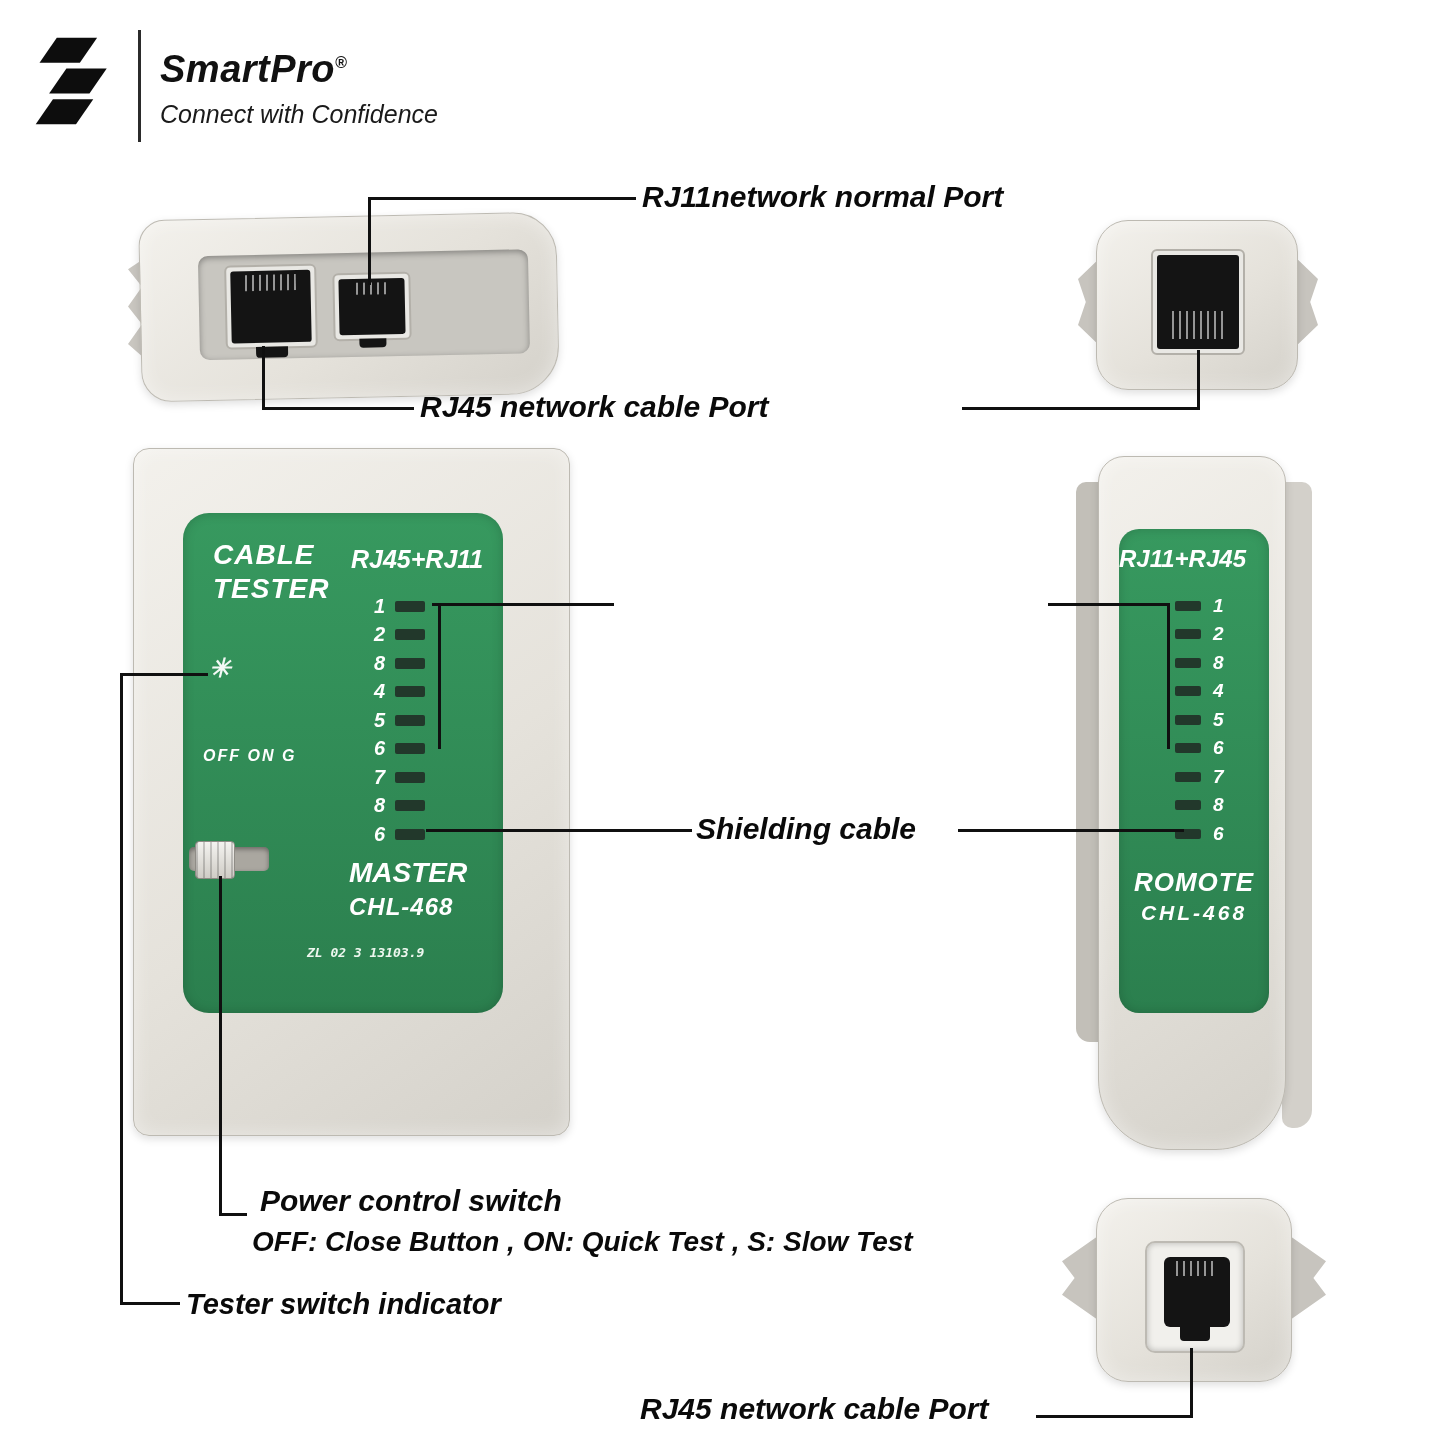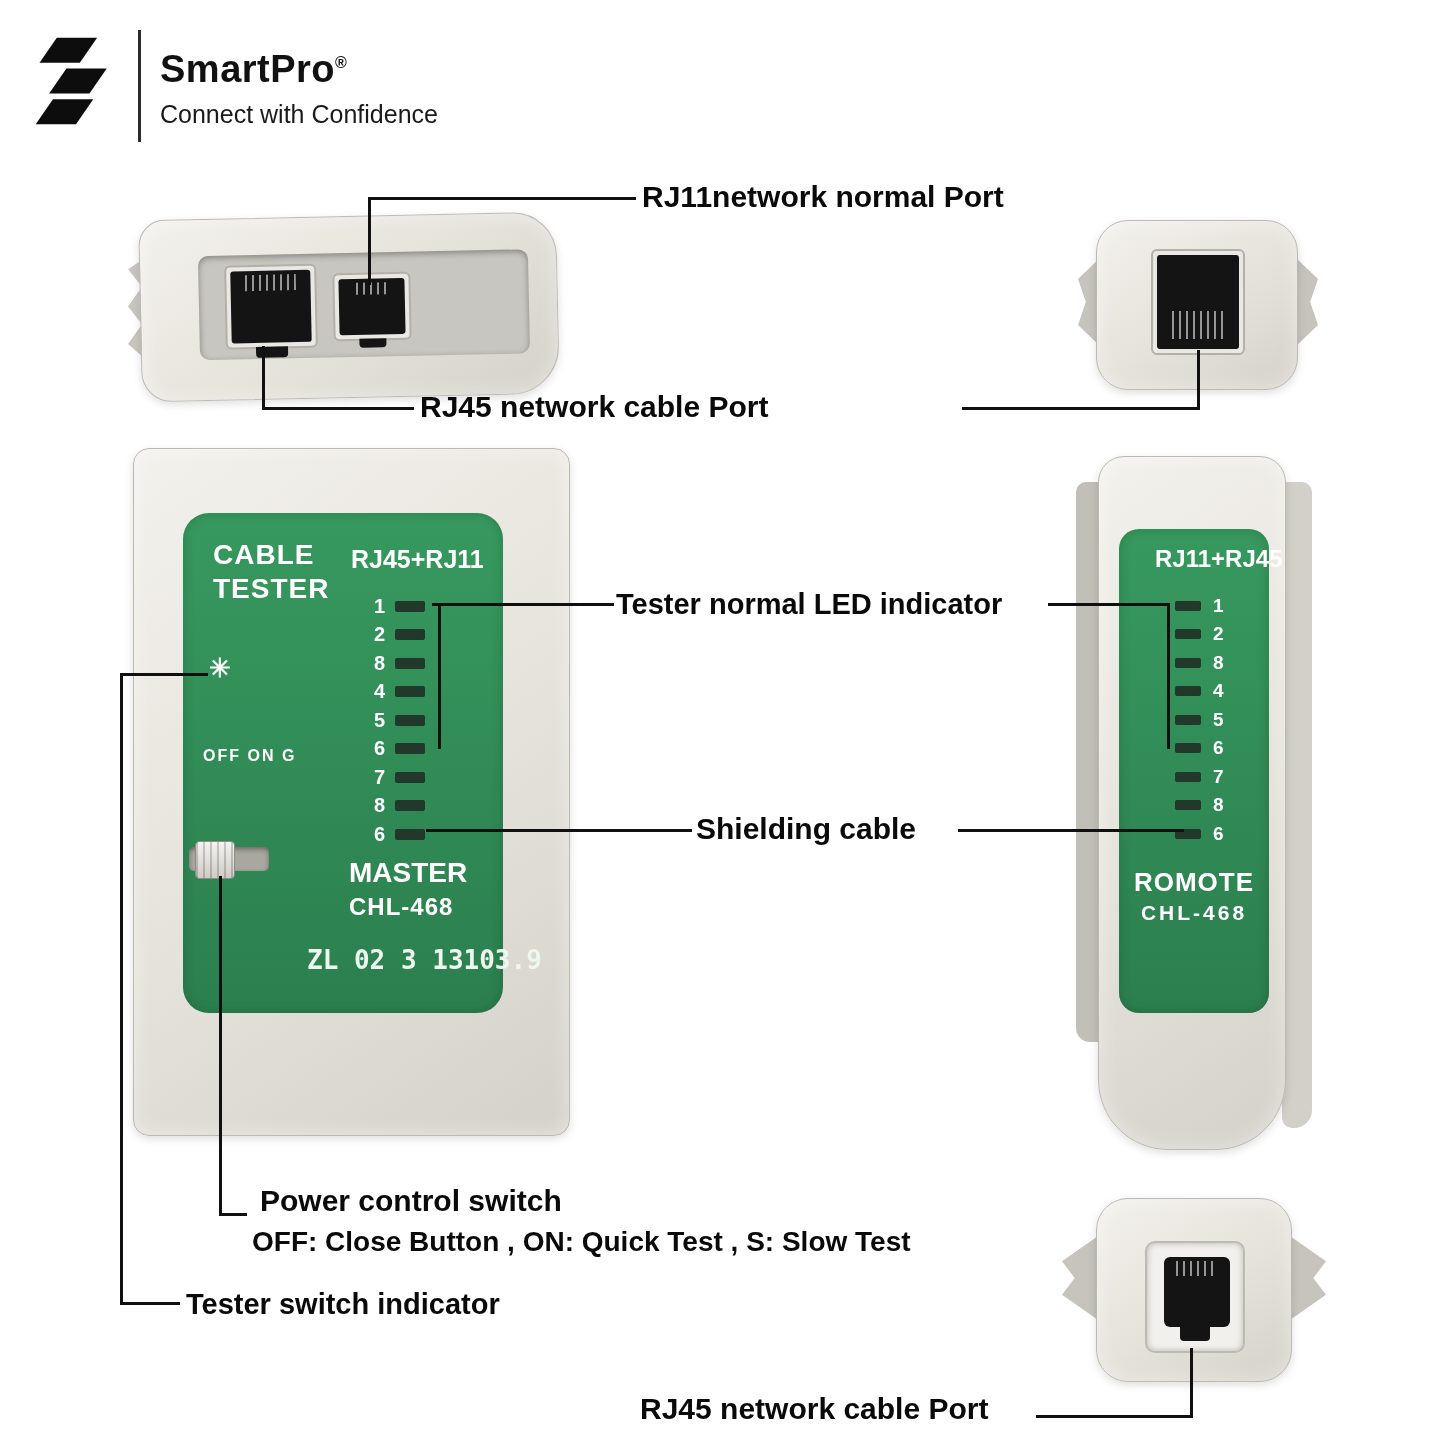--- a/index.html
+++ b/index.html
@@ -1,19 +1,19 @@
 <!DOCTYPE html>
 <html><head>
 <meta charset="utf-8">
 <style>
   * { margin:0; padding:0; box-sizing:border-box; }
   body { background:#ffffff; }
   .canvas {
     position:relative; width:1445px; height:1445px; background:#ffffff;
-    font-family:"Liberation Sans", sans-serif; overflow:hidden;
+    font-family:"Liberation Sans", sans-serif; overflow:hidden;font-style:italic;
   }
 
   
   .logo-icon { position:absolute; left:28px; top:32px; width:96px; height:100px; }
   .logo-divider { position:absolute; left:138px; top:30px; width:3px; height:112px; background:#2b2b2b; }
   .brand-name { position:absolute; left:160px; top:48px; font-size:38px; font-weight:bold; color:#111; letter-spacing:0.5px; }
   .brand-reg { font-size:16px; vertical-align:super; font-weight:bold; }
   .brand-tagline { position:absolute; left:160px; top:100px; font-size:25px; color:#1a1a1a; }
 
   
@@ -169,34 +169,34 @@
           <span class="num">8</span>
           <span class="bar"></span>
         </div>
       <div class="row-m" style="top:310px;">
           <span class="num">6</span>
           <span class="bar"></span>
         </div>
 
       <div class="pg-text" style="left:166px; top:344px; font-size:28px;text-align:center;">MASTER</div>
       <div class="pg-text" style="left:166px; top:380px; font-size:24px; letter-spacing:1px;">CHL-468</div>
-      <div class="pg-text serial-text" style="left:124px; top:432px; font-size:26px; color:#eef7ef;">ZL 02 3 13103.9</div>
+      <div class="pg-text serial-text" style="left:124px; top:432px; font-size:13px; color:#eef7ef;">ZL 02 3 13103.9</div>
     </div>
 
     <div class="switch-slot" style="left:55px; top:398px; width:80px; height:24px;"></div>
     <div class="switch-knob" style="left:61px; top:392px; width:40px; height:38px;">
       <div class="switch-ridges"></div>
     </div>
   </div>
 
   <div class="wing" style="left:1076px; top:482px; width:30px; height:560px; border-radius:10px 0 0 14px; background:#c2bfb8;"></div>
   <div class="wing" style="left:1282px; top:482px; width:30px; height:646px; border-radius:0 10px 18px 10px; background:#d3d0ca;"></div>
   <div class="dev" style="left:1098px; top:456px; width:188px; height:694px; border-radius:26px 26px 70px 70px;">
     <div class="panel-green" style="left:20px; top:72px; width:150px; height:484px; border-radius:20px;">
-      <div class="pg-text" style="left:0; top:16px; width:100%; text-align:left; font-size:24px;padding-left:36px;">RJ11+RJ45</div>
+      <div class="pg-text" style="left:0; top:16px; width:100%; text-align:left; font-size:24px;">RJ11+RJ45</div>
 
       <div class="row-r" style="top:66px;">
           <span class="bar"></span>
           <span class="num">1</span>
         </div>
       <div class="row-r" style="top:94px;">
           <span class="bar"></span>
           <span class="num">2</span>
         </div>
       <div class="row-r" style="top:123px;">
@@ -265,20 +265,19 @@
 
   <div class="line" style="left:120px; top:673px; width:88px; height:3px;"></div>
   <div class="line" style="left:120px; top:673px; width:3px; height:632px;"></div>
   <div class="line" style="left:120px; top:1302px; width:60px; height:3px;"></div>
 
   <div class="line" style="left:1190px; top:1348px; width:3px; height:70px;"></div>
   <div class="line" style="left:1036px; top:1415px; width:157px; height:3px;"></div>
 
   <div class="callout" style="left:642px; top:180px; font-size:30px;">RJ11network normal Port</div>
   <div class="callout" style="left:420px; top:390px; font-size:30px;">RJ45 network cable Port</div>
-  <div class="callout" style="left:616px; top:588px;">Tester normal LED indicator</div>
   <div class="callout" style="left:696px; top:812px; font-size:30px;">Shielding cable</div>
   <div class="callout" style="left:260px; top:1184px; font-size:30px;">Power control switch</div>
   <div class="callout" style="left:252px; top:1226px; font-size:28px;">OFF: Close Button , ON: Quick Test , S: Slow Test</div>
   <div class="callout" style="left:186px; top:1288px;">Tester switch indicator</div>
   <div class="callout" style="left:640px; top:1392px; font-size:30px;">RJ45 network cable Port</div>
 
 </div>
 
 </body></html>

